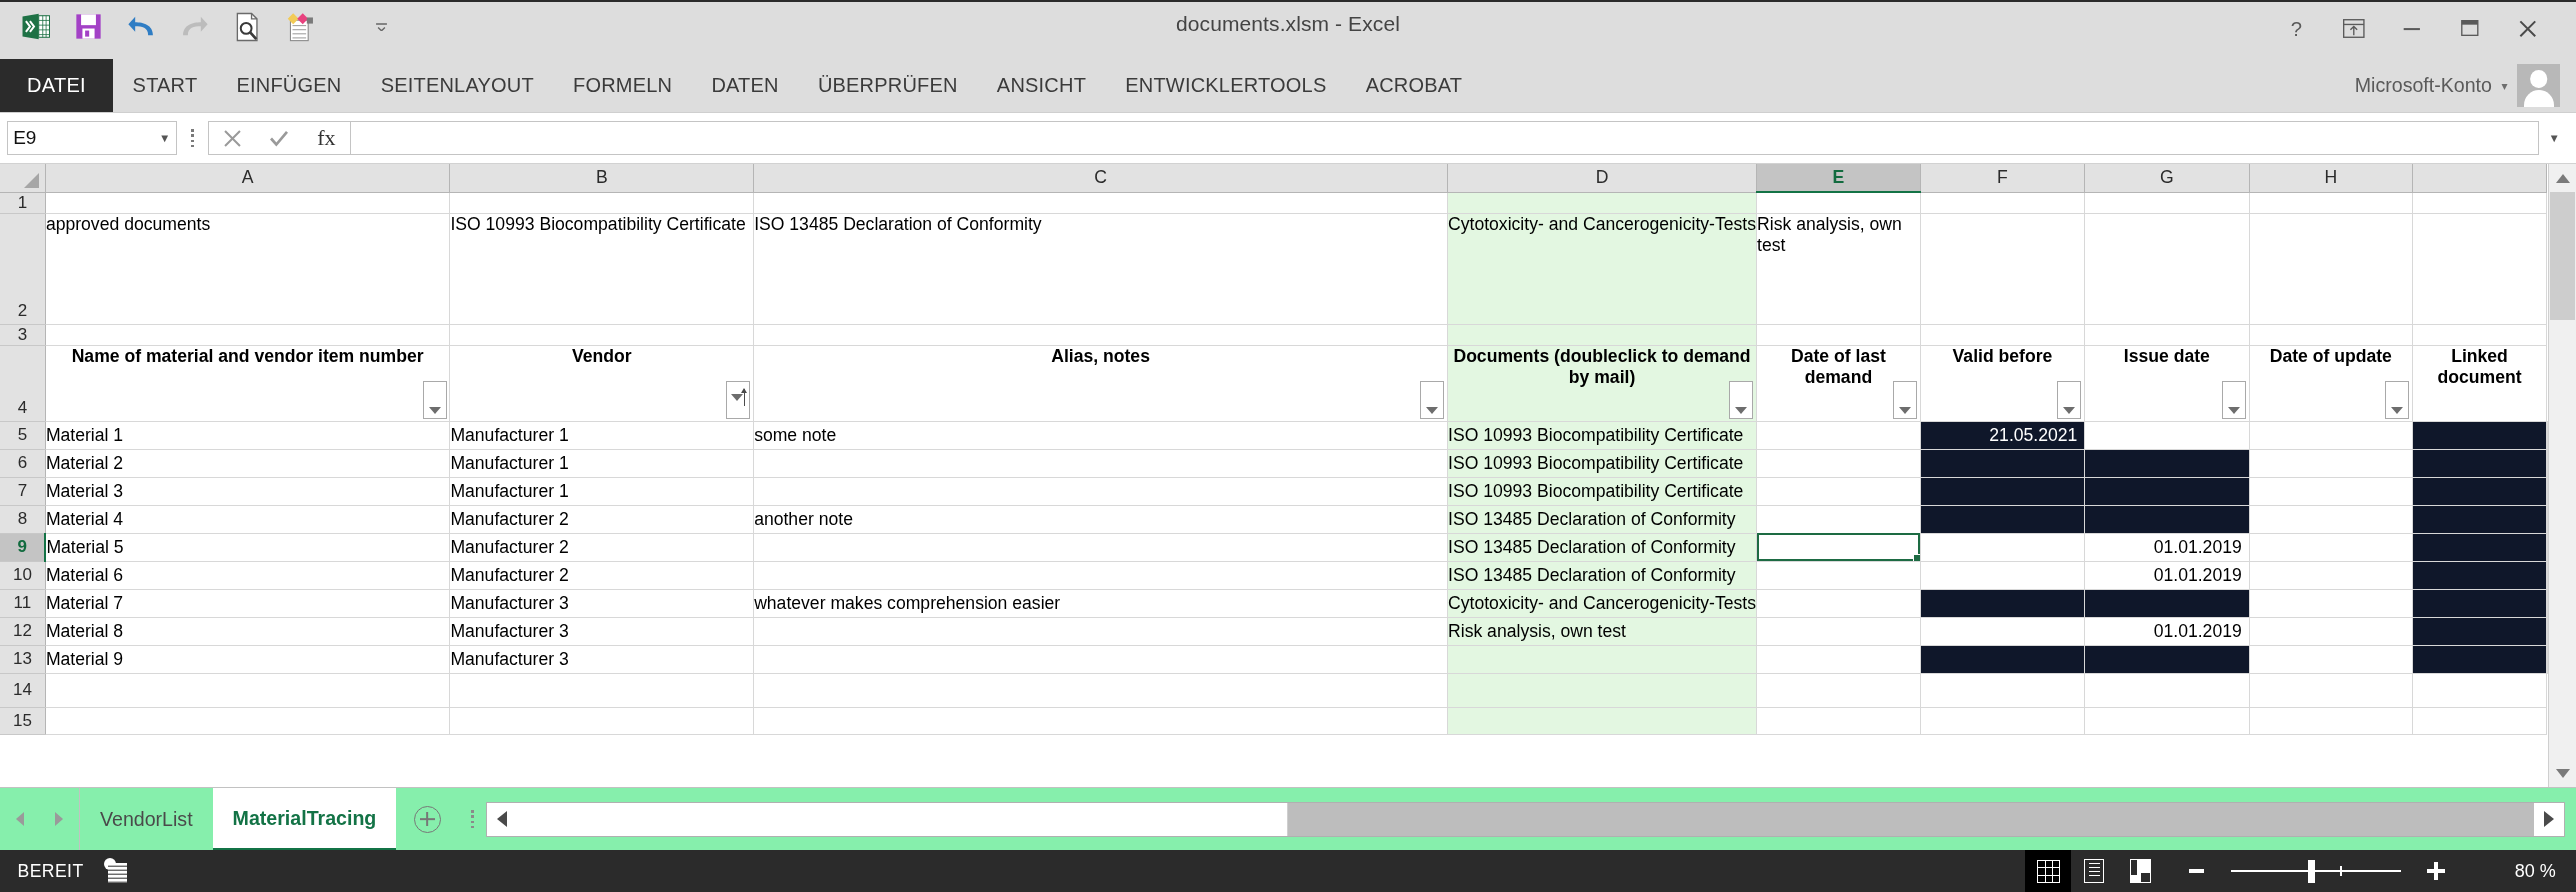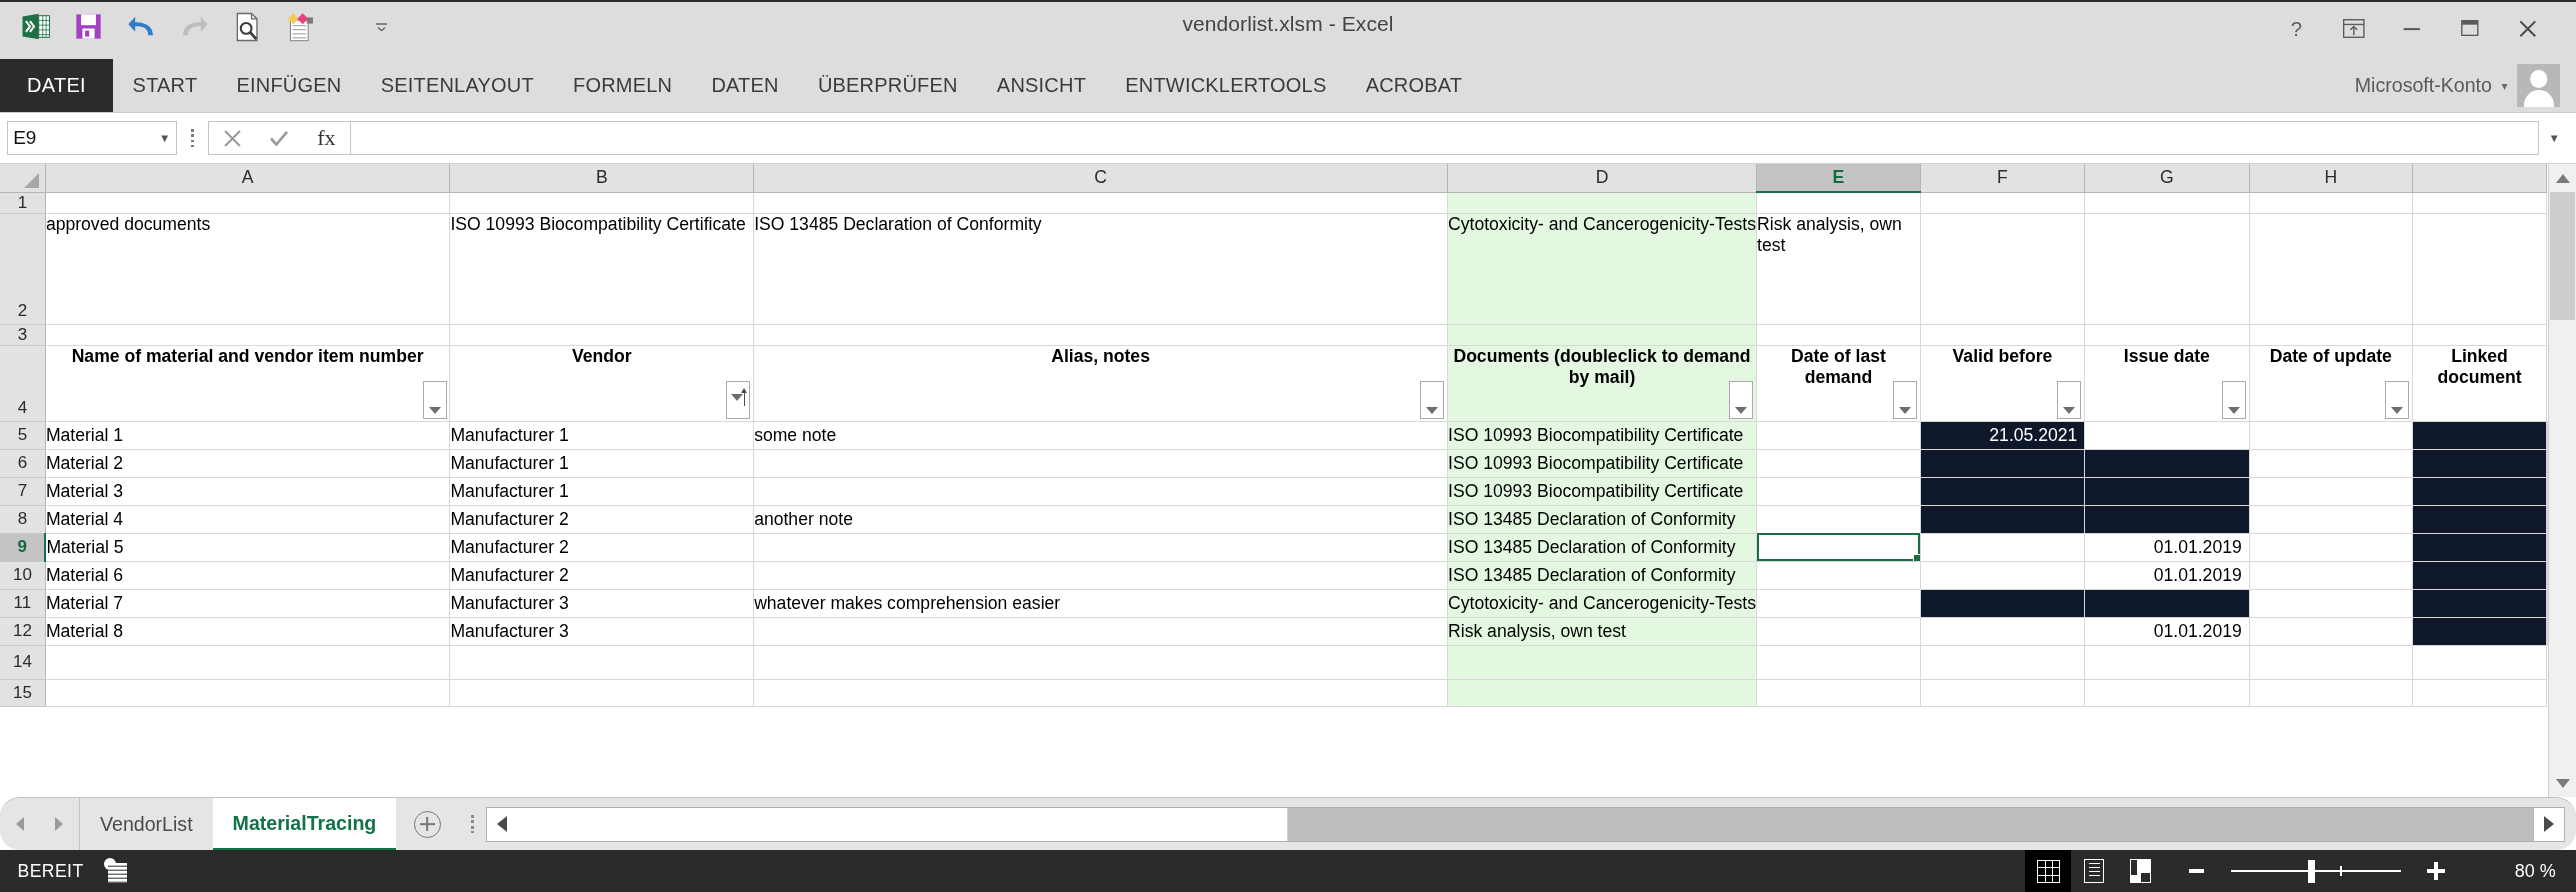--- a/index.html
+++ b/index.html
@@ -161,23 +161,22 @@
     border-color: transparent transparent #7a7a7a transparent; }
   .tri-dn { width:0;height:0;border-style:solid;border-width:9.5px 7.4px 0 7.4px;
     border-color: #7a7a7a transparent transparent transparent; }
   .tri-lf { width:0;height:0;border-style:solid;border-width:8.8px 10px 8.8px 0;
     border-color: transparent #4a4a4a transparent transparent; }
   .tri-rt { width:0;height:0;border-style:solid;border-width:8.8px 0 8.8px 10px;
     border-color: transparent transparent transparent #4a4a4a; }
 
   
   .tabbar {
-    height: 53px; background: #e5e5e5; display: flex; align-items: stretch;
+    height: 63px; background: #86efac; display: flex; align-items: stretch;
     border-top: 0.7px solid #c2c2c2;
-    border-radius: 20px;
   }
   .navarrows { display: flex; align-items: center; width: 80px; justify-content: space-around;
     border-right: 0.7px solid #c2c2c2; }
   .nav-l { width:0;height:0;border-style:solid;border-width:7.4px 8.8px 7.4px 0;
     border-color: transparent #9a9a9a transparent transparent; }
   .nav-r { width:0;height:0;border-style:solid;border-width:7.4px 0 7.4px 8.8px;
     border-color: transparent transparent transparent #9a9a9a; }
   .sheettab {
     display: flex; align-items: center; padding: 0 20px;
     font-size: 19.6px; color: #4a4a4a;
@@ -304,21 +303,21 @@
         </svg>
       </div>
       <div class="qat-sep"></div>
       <div class="qat-btn">
         <svg width="15" height="9.5" viewBox="0 0 22 14">
           <path d="M3 3 H19 M6 8 L11 13 L16 8" stroke="#666" stroke-width="2" fill="none"></path>
         </svg>
       </div>
     </div>
 
-    <div class="win-title">vendorlist.xlsm - Excel</div>
+    <div class="win-title">documents.xlsm - Excel</div>
 
     <div class="win-ctrls">
       <div class="wc">
         <svg width="19" height="21.6" viewBox="0 0 28 32">
           <text x="14" y="26" font-size="30" font-family="Liberation Sans, sans-serif" fill="#5a5a5a" text-anchor="middle">?</text>
         </svg>
       </div>
       <div class="wc">
         <svg width="21.6" height="19" viewBox="0 0 32 28">
           <rect x="1" y="1" width="30" height="26" fill="none" stroke="#5a5a5a" stroke-width="2"></rect>
@@ -610,20 +609,33 @@
             </tr>
             <tr style="height: 28px; padding-left: 48px;">
               <td class="rowhdr">12</td>
               <td class="cell vmid">Material 8</td>
               <td class="cell vmid">Manufacturer 3</td>
               <td class="cell vmid"></td>
               <td class="cell vmid green">Risk analysis, own test</td>
               <td class="cell vmid"></td>
               <td class="cell vmid num"></td>
               <td class="cell vmid num">01.01.2019</td>
+              <td class="cell vmid num"></td>
+              <td class="cell vmid red"></td>
+              <td class="cell"></td>
+            </tr>
+            <tr style="height: 28px;">
+              <td class="rowhdr">13</td>
+              <td class="cell vmid">Material 9</td>
+              <td class="cell vmid">Manufacturer 3</td>
+              <td class="cell vmid"></td>
+              <td class="cell vmid green"></td>
+              <td class="cell vmid"></td>
+              <td class="cell vmid red num"></td>
+              <td class="cell vmid red num"></td>
               <td class="cell vmid num"></td>
               <td class="cell vmid red"></td>
               <td class="cell"></td>
             </tr>
           </tbody>
 
         <tbody>
             <tr style="height:34px">
           <td class="rowhdr">14</td>
           <td class="cell"></td>

